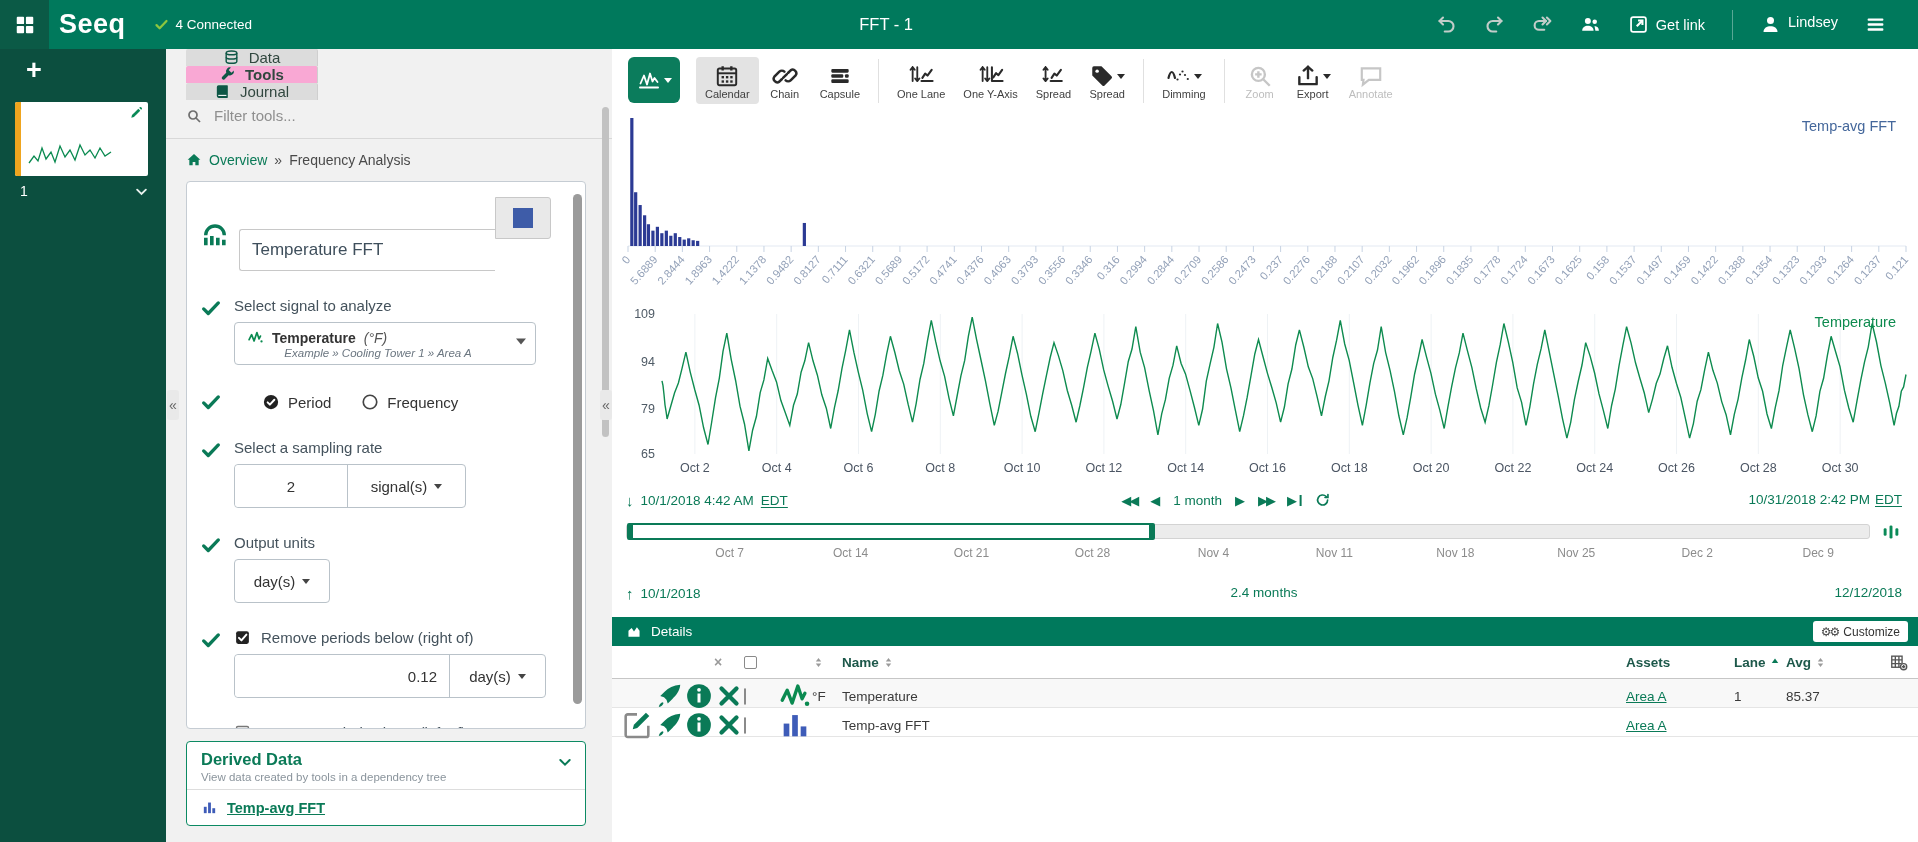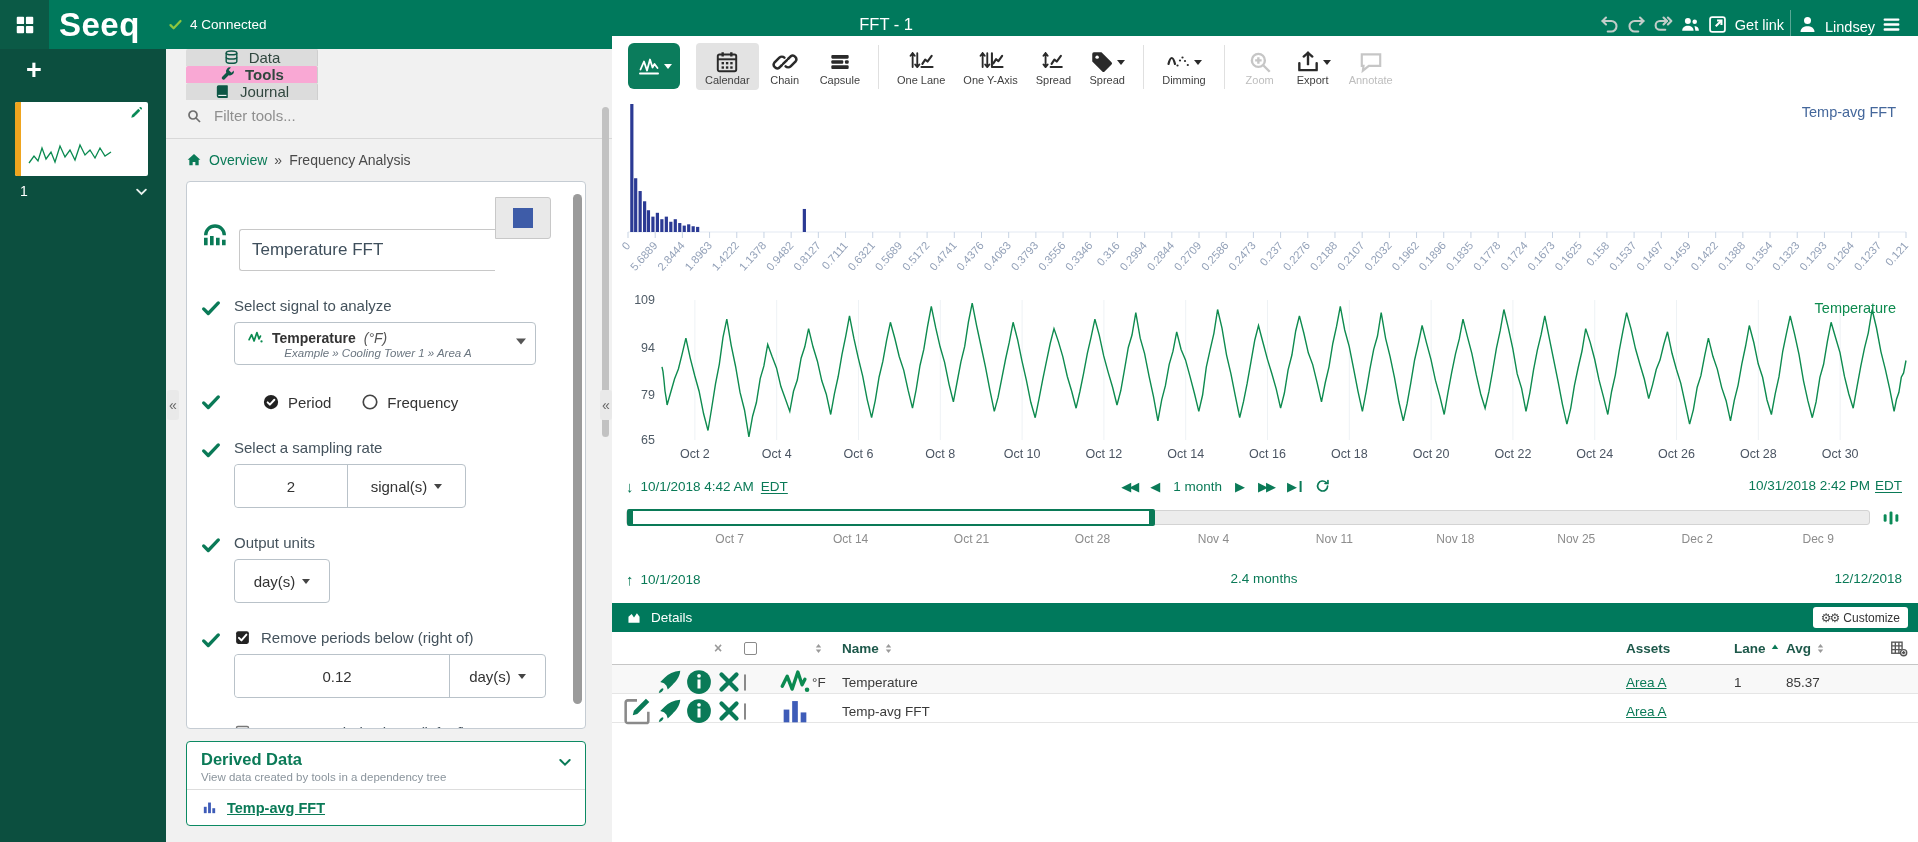--- a/index.html
+++ b/index.html
@@ -5,30 +5,30 @@
   html,body{margin:0;padding:0;background:#fff;}
   *{box-sizing:border-box;}
   .app{position:relative;width:1918px;height:842px;overflow:hidden;
        font-family:"Liberation Sans",sans-serif;background:#fff;}
 
   
   .topbar{position:absolute;left:0;top:0;width:100%;height:49px;background:#00795c;
           display:flex;align-items:center;color:#fff;}
   .logo-sq{width:49px;height:49px;background:#0b5a46;display:flex;align-items:center;justify-content:center;cursor:pointer;}
   .logo-sq .ic{width:22px;height:22px;color:#fff;}
-  .brand{font-size:33px;font-weight:bold;letter-spacing:.5px;margin-left:10px;}
+  .brand{font-size:27px;font-weight:bold;letter-spacing:.5px;margin-left:10px;}
   .connected{display:flex;align-items:center;gap:7px;margin-left:28px;font-size:13.5px;}
   .connected .ic{width:15px;height:15px;color:#8dc63f;}
   .tb-title{position:absolute;left:46.2%;transform:translateX(-50%);font-size:16.5px;}
-  .tb-right{margin-left:auto;display:flex;align-items:center;gap:6px;padding-right:16px;}
+  .tb-right{margin-left:auto;display:flex;align-items:center;gap:27px;padding-right:32px;}
   .tb-right .ic{width:21px;height:21px;color:#fff;display:inline-block;}
   .ic.muted{color:#c2cdc9;}
   .getlink{display:flex;align-items:center;gap:7px;font-size:14.5px;cursor:pointer;}
   .tb-divider{width:1px;height:30px;background:rgba(255,255,255,.35);}
-  .userbox{display:flex;align-items:flex-end;gap:7px;font-size:14.5px;cursor:pointer;}
+  .userbox{display:flex;align-items:flex-start;gap:7px;font-size:14.5px;cursor:pointer;}
   .ic svg{width:100%;height:100%;display:block;}
 
   
   .rail{position:absolute;left:0;top:49px;width:166px;height:793px;background:#0c4f3f;}
   .rail-add{color:#fff;font-size:27px;font-weight:bold;padding:8px 0 6px 26px;cursor:pointer;line-height:1;}
   .thumb{position:relative;margin:12px 0 0 15px;width:133px;height:74px;background:#fff;border-radius:2px;cursor:pointer;}
   .thumb-strip{position:absolute;left:0;top:0;bottom:0;width:6px;background:#efa51f;border-radius:2px 0 0 2px;}
   .thumb-spark{position:absolute;left:12px;bottom:7px;width:86px;height:32px;}
   .thumb-pencil{position:absolute;right:5px;top:4px;width:14px;height:14px;color:#0a8a57;}
   .thumb-meta{display:flex;justify-content:space-between;align-items:center;margin:7px 17px 0 20px;color:#fff;font-size:14px;}
@@ -74,21 +74,21 @@
   .sig-path{font-style:italic;font-size:11.5px;color:#6b7680;text-align:center;margin-top:1px;}
   .dd-caret{position:absolute;right:9px;top:50%;transform:translateY(-50%);border:5px solid transparent;border-top:6px solid #555;}
   .radio-row{display:flex;align-items:center;gap:30px;margin-top:2px;margin-left:28px;font-size:15px;color:#333;}
   .radio-it{display:flex;align-items:center;gap:8px;cursor:pointer;}
   .radio-it .ic{width:18px;height:18px;}
   .inp-group{display:flex;margin-top:8px;border:1px solid #b9c2c9;border-radius:4px;background:#fff;height:44px;align-items:stretch;}
   .inp-group.w230{width:232px;}
   .inp-group.w310{width:312px;}
   .ig-num{flex:1;border:none;outline:none;font-size:15px;color:#333;text-align:center;border-radius:4px 0 0 4px;
           font-family:"Liberation Sans",sans-serif;min-width:0;}
-  .ig-num.right{text-align:center;padding-right:12px;}
+  .ig-num.right{text-align:right;padding-right:12px;}
   .ig-unit{width:118px;border-left:1px solid #b9c2c9;display:flex;align-items:center;justify-content:center;gap:7px;
            font-size:15px;color:#333;cursor:pointer;}
   .ig-unit .caret{border:4px solid transparent;border-top:5px solid #444;margin-top:4px;}
   .unit-solo{margin-top:8px;width:96px;height:44px;border:1px solid #b9c2c9;border-radius:4px;background:#fff;
              display:flex;align-items:center;justify-content:center;gap:7px;font-size:15px;color:#333;cursor:pointer;}
   .unit-solo .caret{border:4px solid transparent;border-top:5px solid #444;margin-top:4px;}
   .cb-row{display:flex;align-items:center;gap:10px;font-size:15px;color:#44525c;cursor:pointer;}
   .cb-row .ic{width:17px;height:17px;flex:none;}
 
   .derived{margin:12px 26px 0 20px;background:#fff;border:1px solid #0c8a63;border-radius:4px;}
@@ -99,21 +99,21 @@
   .dv-item{border-top:1px solid #ddd;padding:9px 14px;display:flex;align-items:center;gap:9px;cursor:pointer;}
   .dv-item .ic{width:17px;height:17px;color:#3e5cb8;}
   .dv-link{font-size:14.5px;color:#0a7a57;text-decoration:underline;font-weight:bold;}
 
   .handle{position:absolute;top:390px;font-size:14px;color:#666;cursor:pointer;background:#e9e9e9;
           padding:8px 2px;border-radius:3px;line-height:1;}
   .handle.h-left{left:167px;}
   .handle.h-right{left:600px;}
 
   
-  .content{position:absolute;left:612px;top:36px;width:1306px;height:793px;background:#fff;}
+  .content{position:absolute;left:612px;top:50px;width:1306px;height:793px;background:#fff;}
   .toolbar{display:flex;align-items:flex-start;height:60px;padding:7px 10px 0 16px;}
   .disp-btn{width:52px;height:46px;background:#0b7c5c;border-radius:6px;display:flex;align-items:center;
             justify-content:center;gap:2px;margin-right:16px;cursor:pointer;flex:none;}
   .disp-btn .ic{width:26px;height:24px;}
   .disp-btn .caret{border:4px solid transparent;border-top:5px solid #fff;margin-top:5px;}
   .tb-btn{display:flex;flex-direction:column;align-items:center;gap:2px;padding:5px 9px 4px;border-radius:4px;
           cursor:pointer;color:#2a2a2a;min-width:52px;}
   .tb-btn.active{background:#e3e3e3;}
   .tb-btn.disabled{color:#c6c6c6;cursor:default;}
   .tb-top{display:flex;align-items:center;height:24px;}

